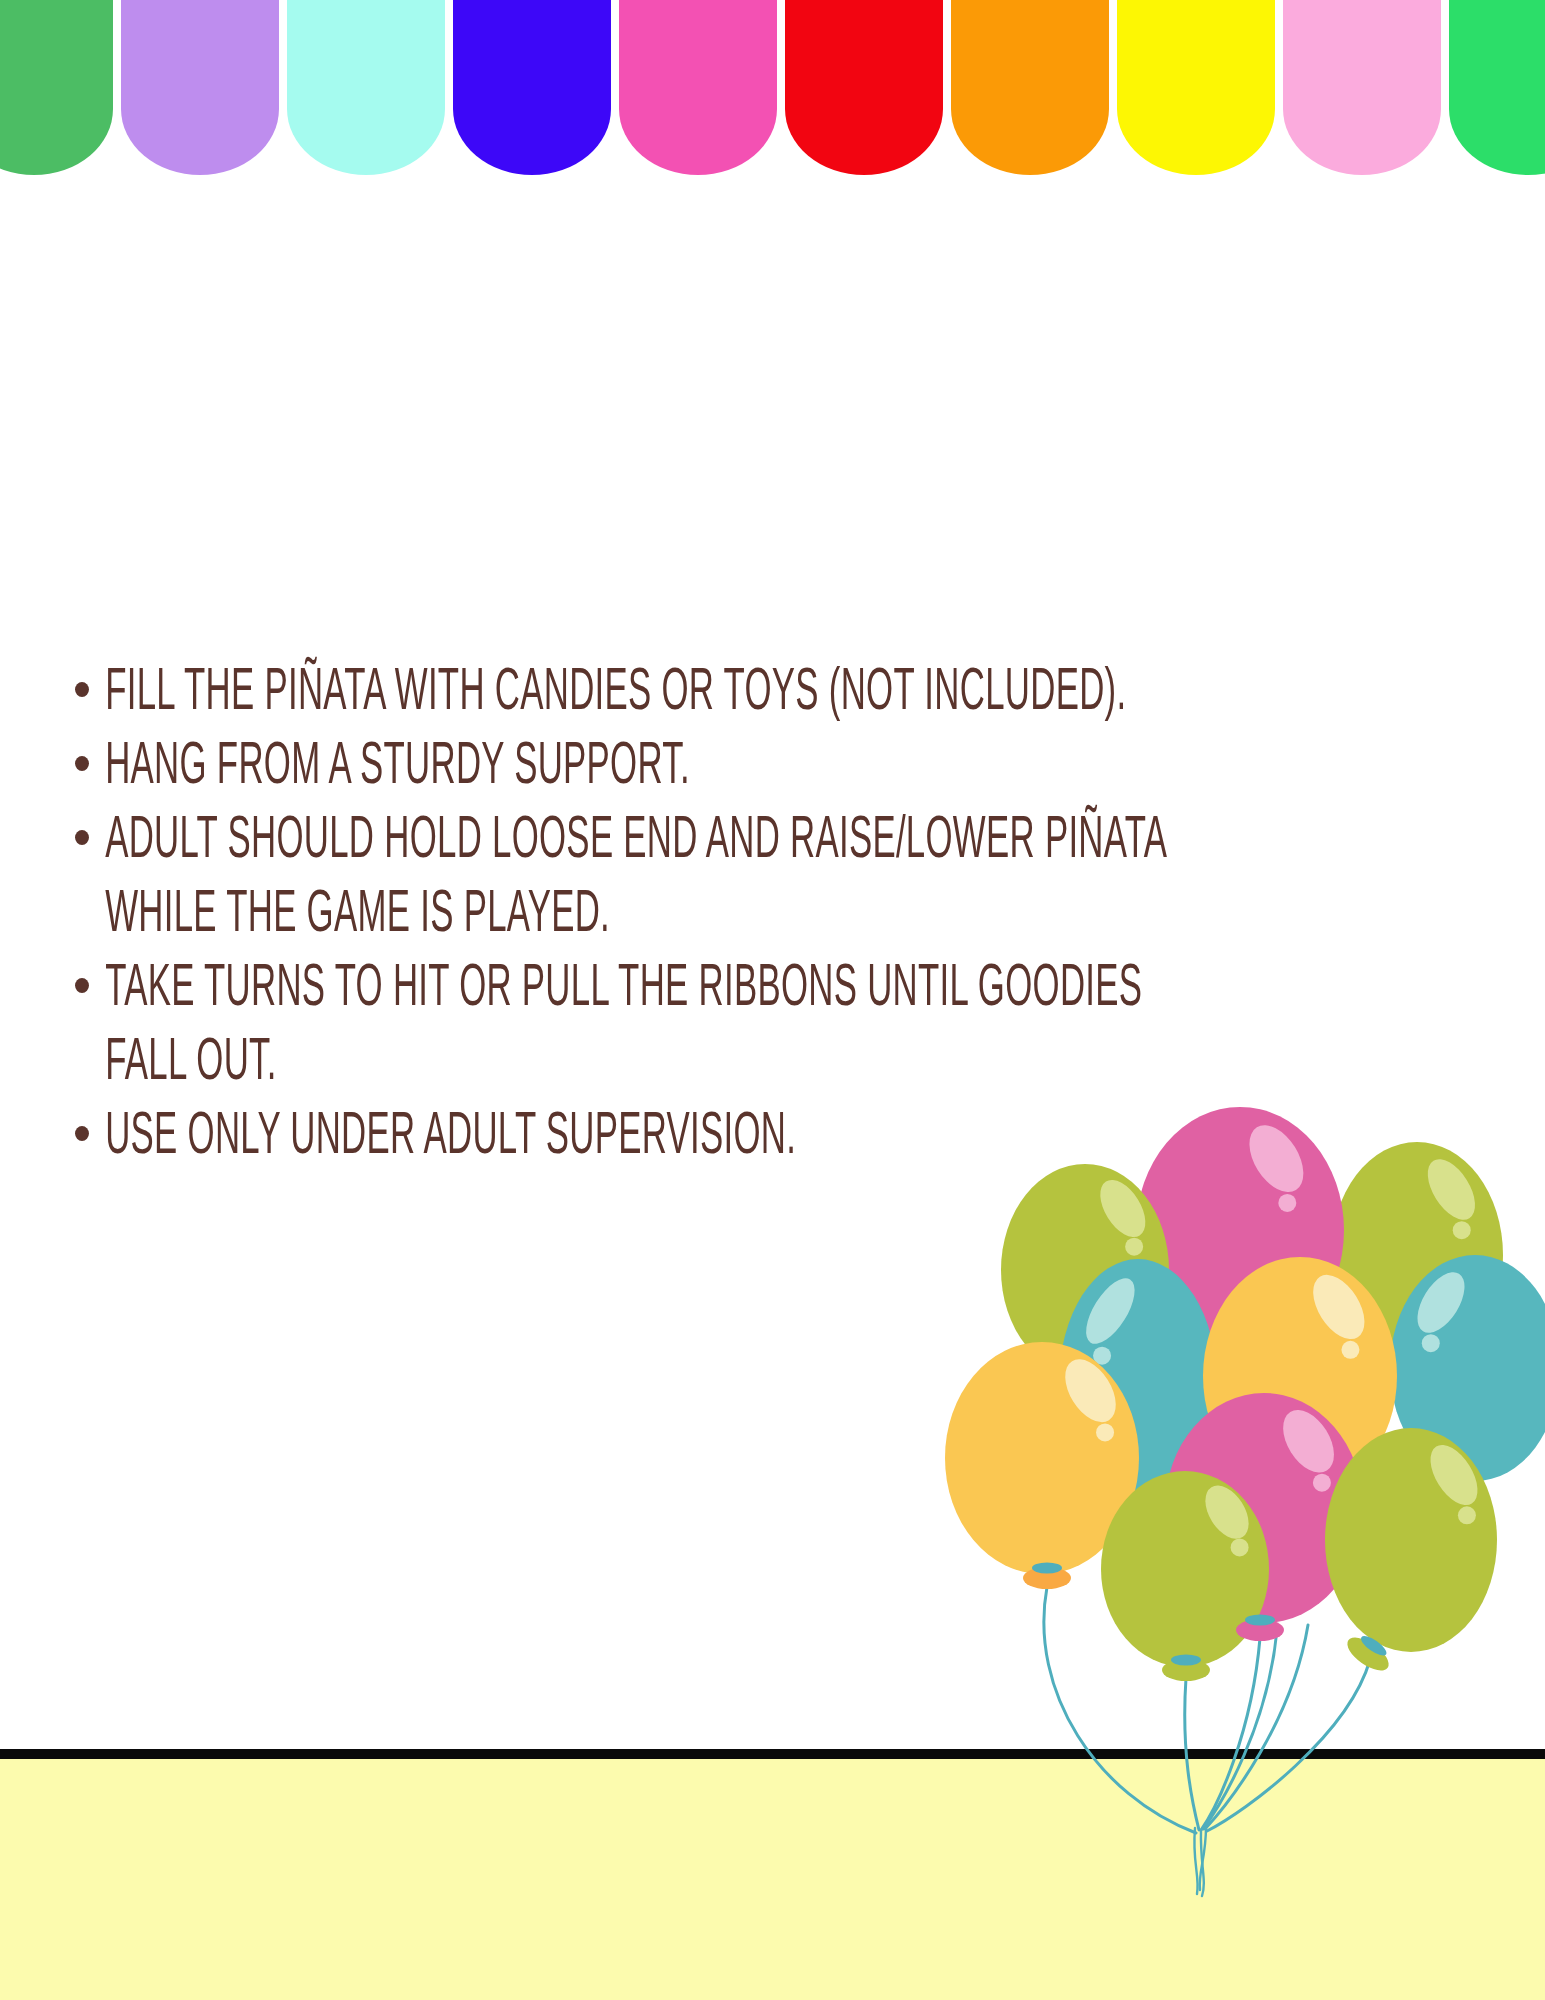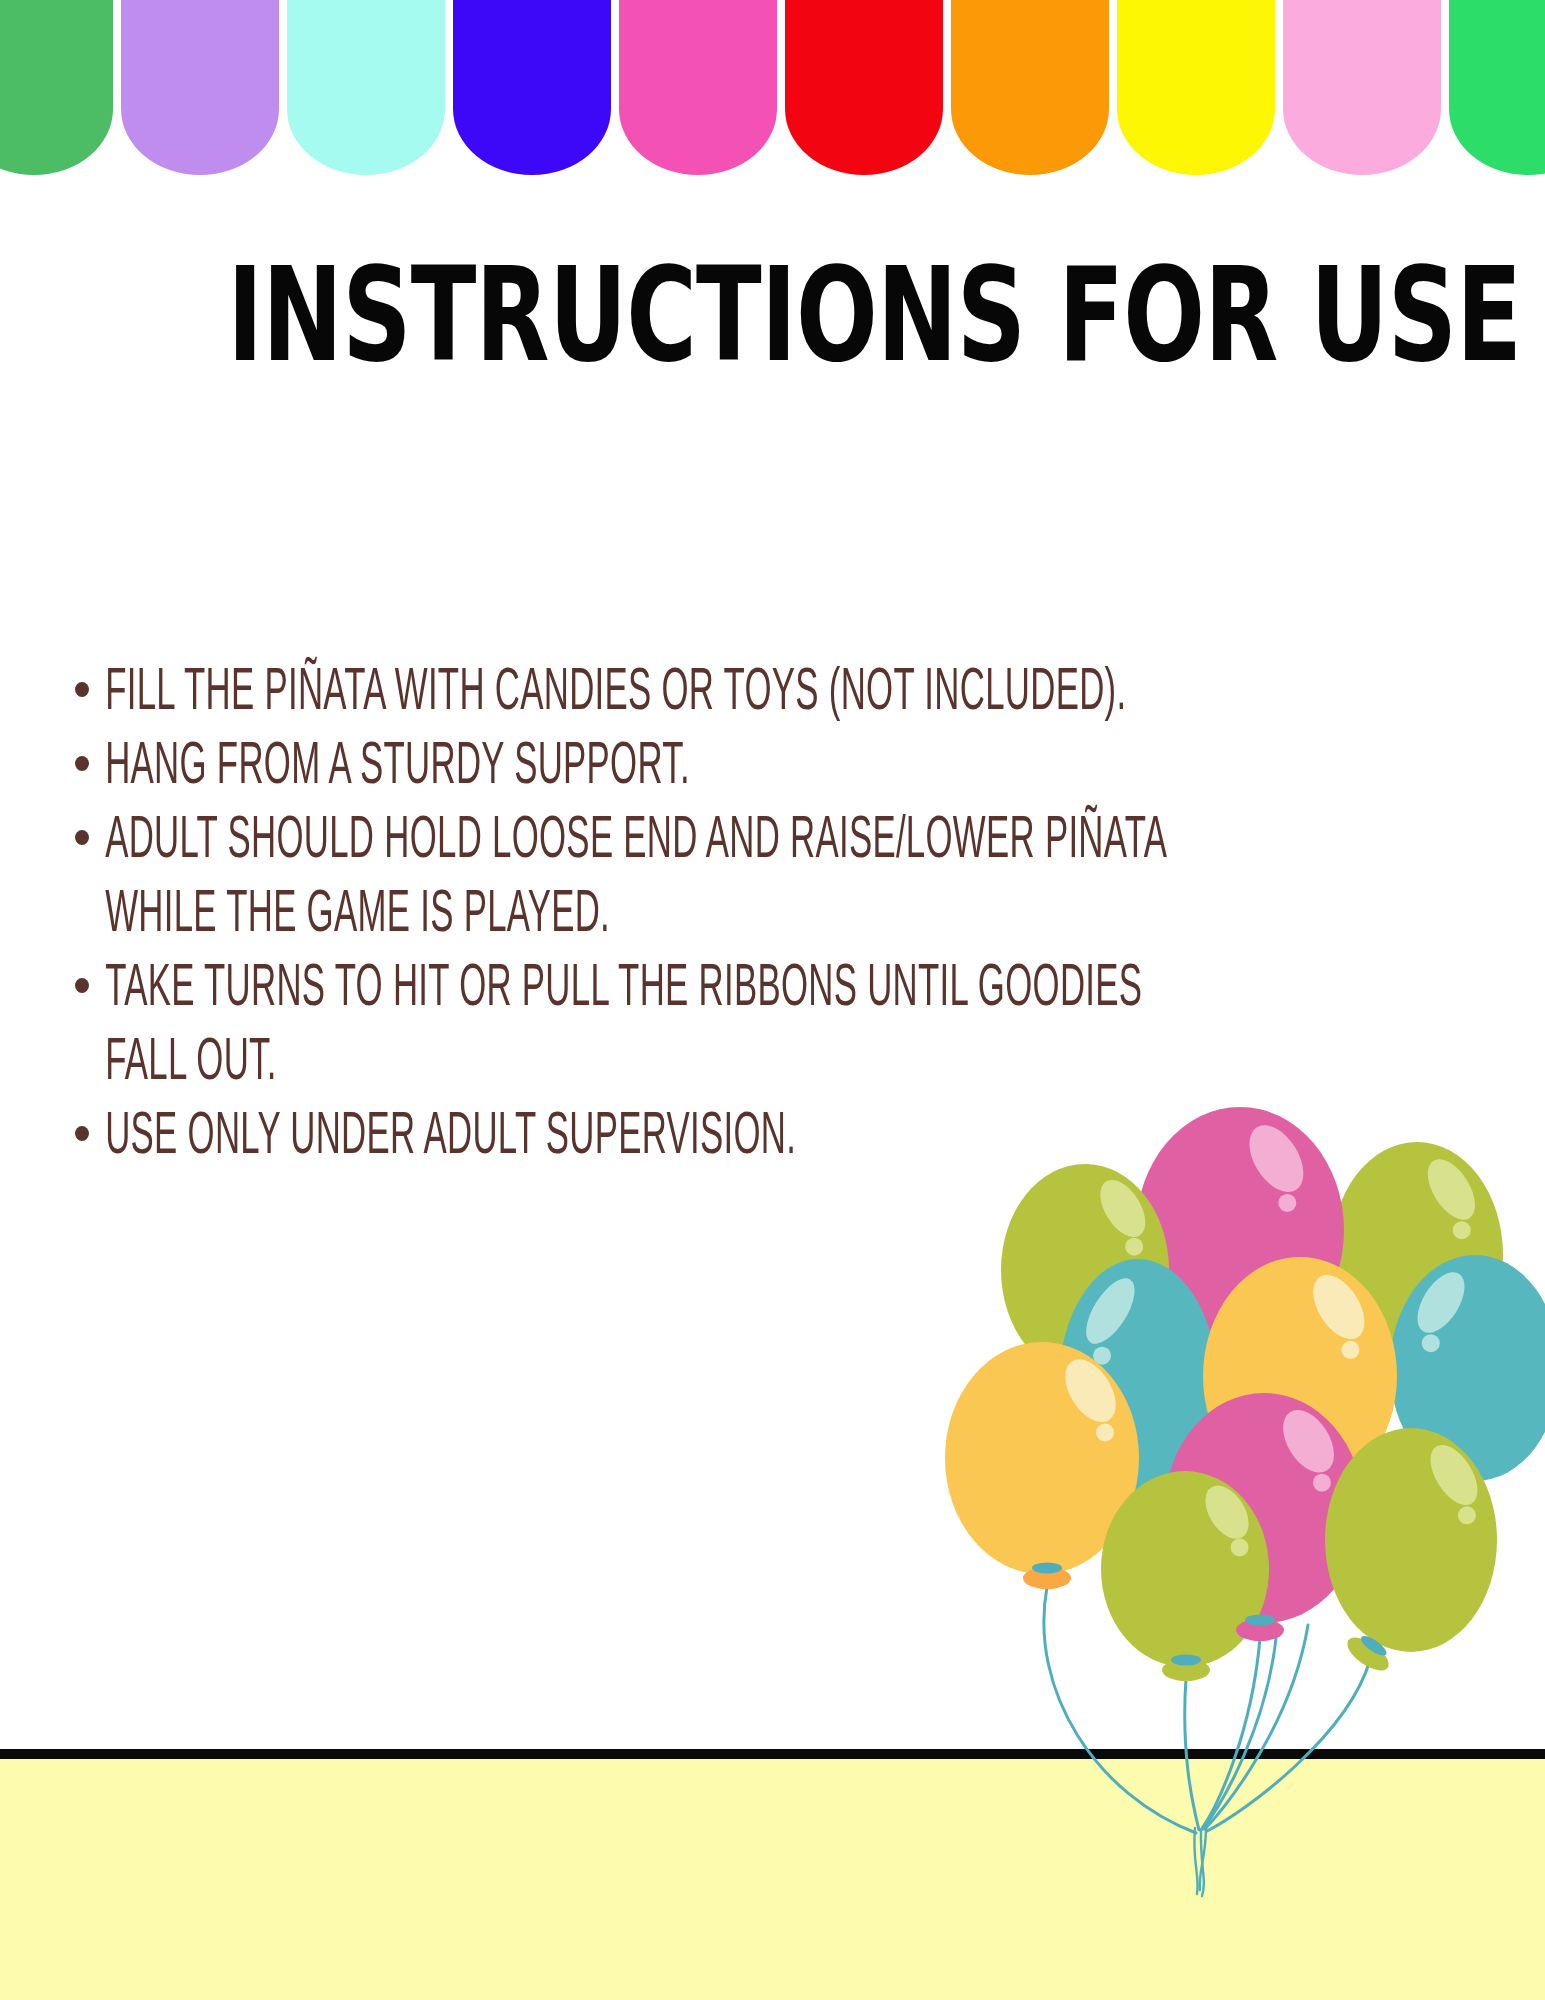--- a/index.html
+++ b/index.html
@@ -39,23 +39,20 @@
       <div class="scallop" style="background: rgb(165, 251, 239);"></div>
       <div class="scallop" style="background: rgb(61, 7, 248);"></div>
       <div class="scallop" style="background: rgb(243, 81, 179);"></div>
       <div class="scallop" style="background: rgb(242, 5, 17);"></div>
       <div class="scallop" style="background: rgb(251, 154, 6);"></div>
       <div class="scallop" style="background: rgb(253, 247, 3);"></div>
       <div class="scallop" style="background: rgb(251, 171, 221);"></div>
       <div class="scallop" style="background: rgb(44, 222, 105);"></div>
     </div>
 
-  <div class="title" style="color: rgb(7, 7, 7);">
-    <span class="title-inner">INSTRUCTIONS FOR USE</span>
-  </div>
 
   <div class="bullets" style="color: rgb(90, 52, 44);">
       <div class="bullet-item">
         <span class="bullet-dot" style="background: rgb(90, 52, 44);"></span>
         <div class="bullet-line">FILL THE PIÑATA WITH CANDIES OR TOYS (NOT INCLUDED).</div>
       </div>
       <div class="bullet-item">
         <span class="bullet-dot" style="background: rgb(90, 52, 44);"></span>
         <div class="bullet-line">HANG FROM A STURDY SUPPORT.</div>
       </div>

